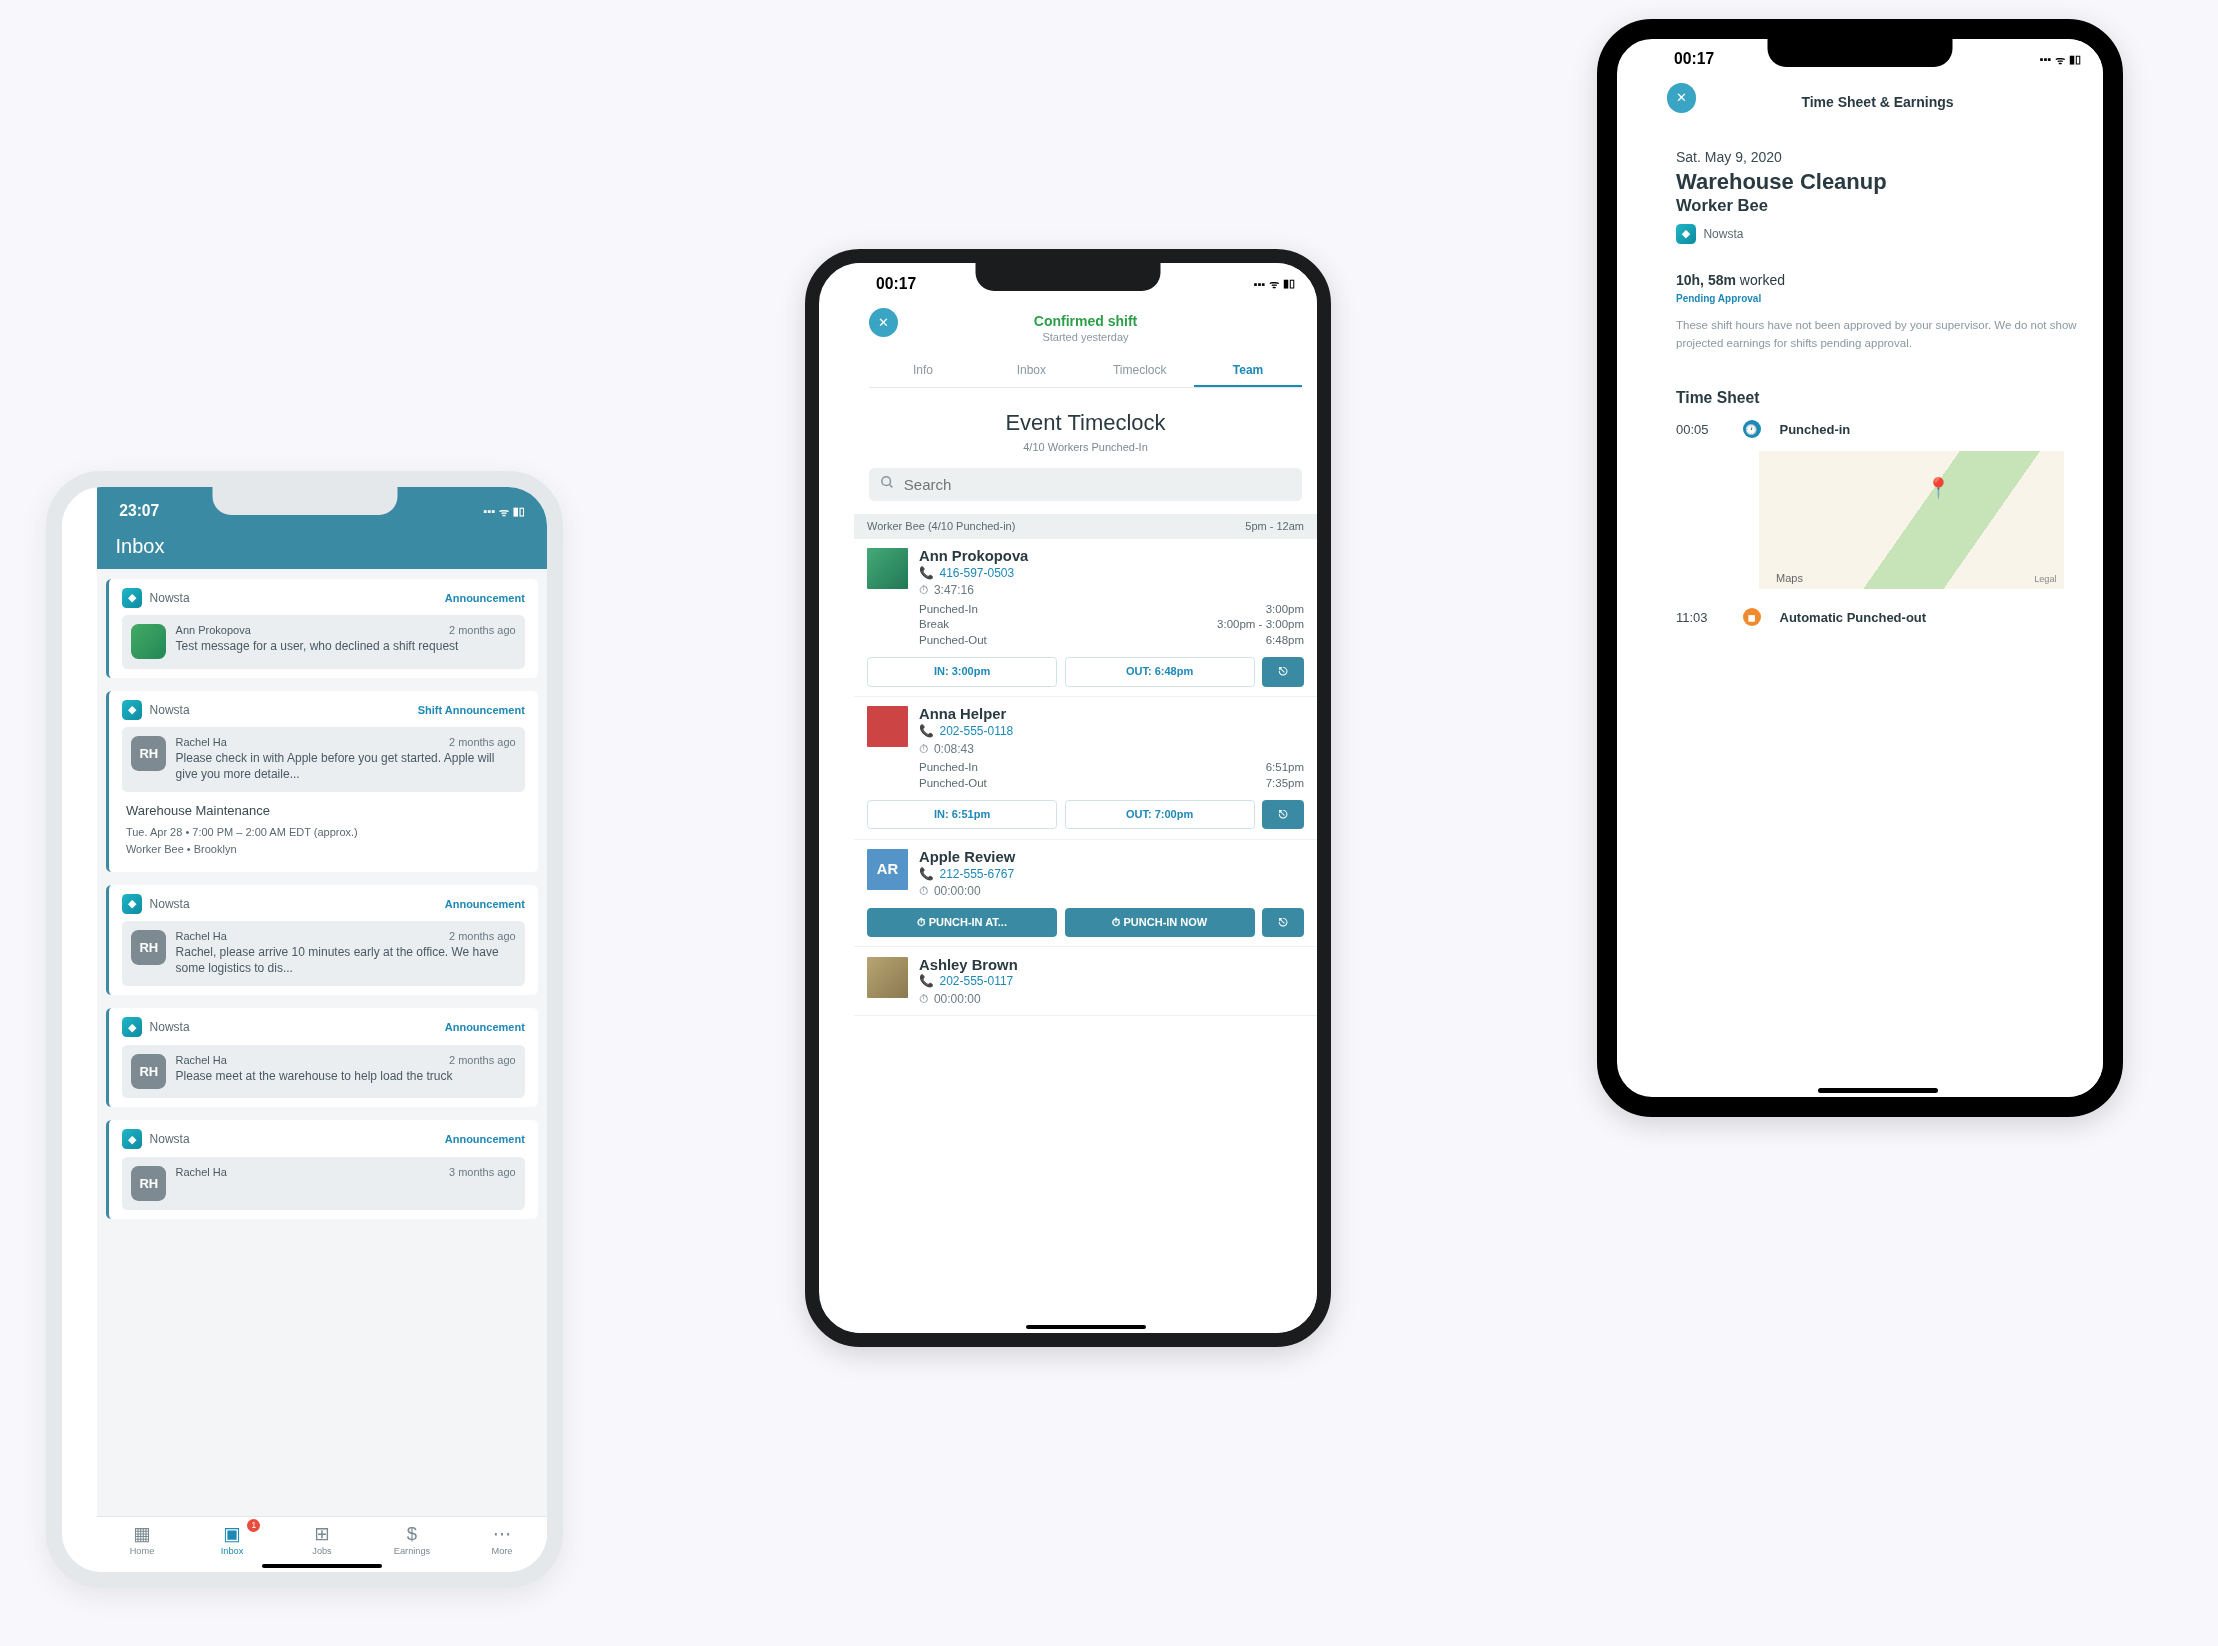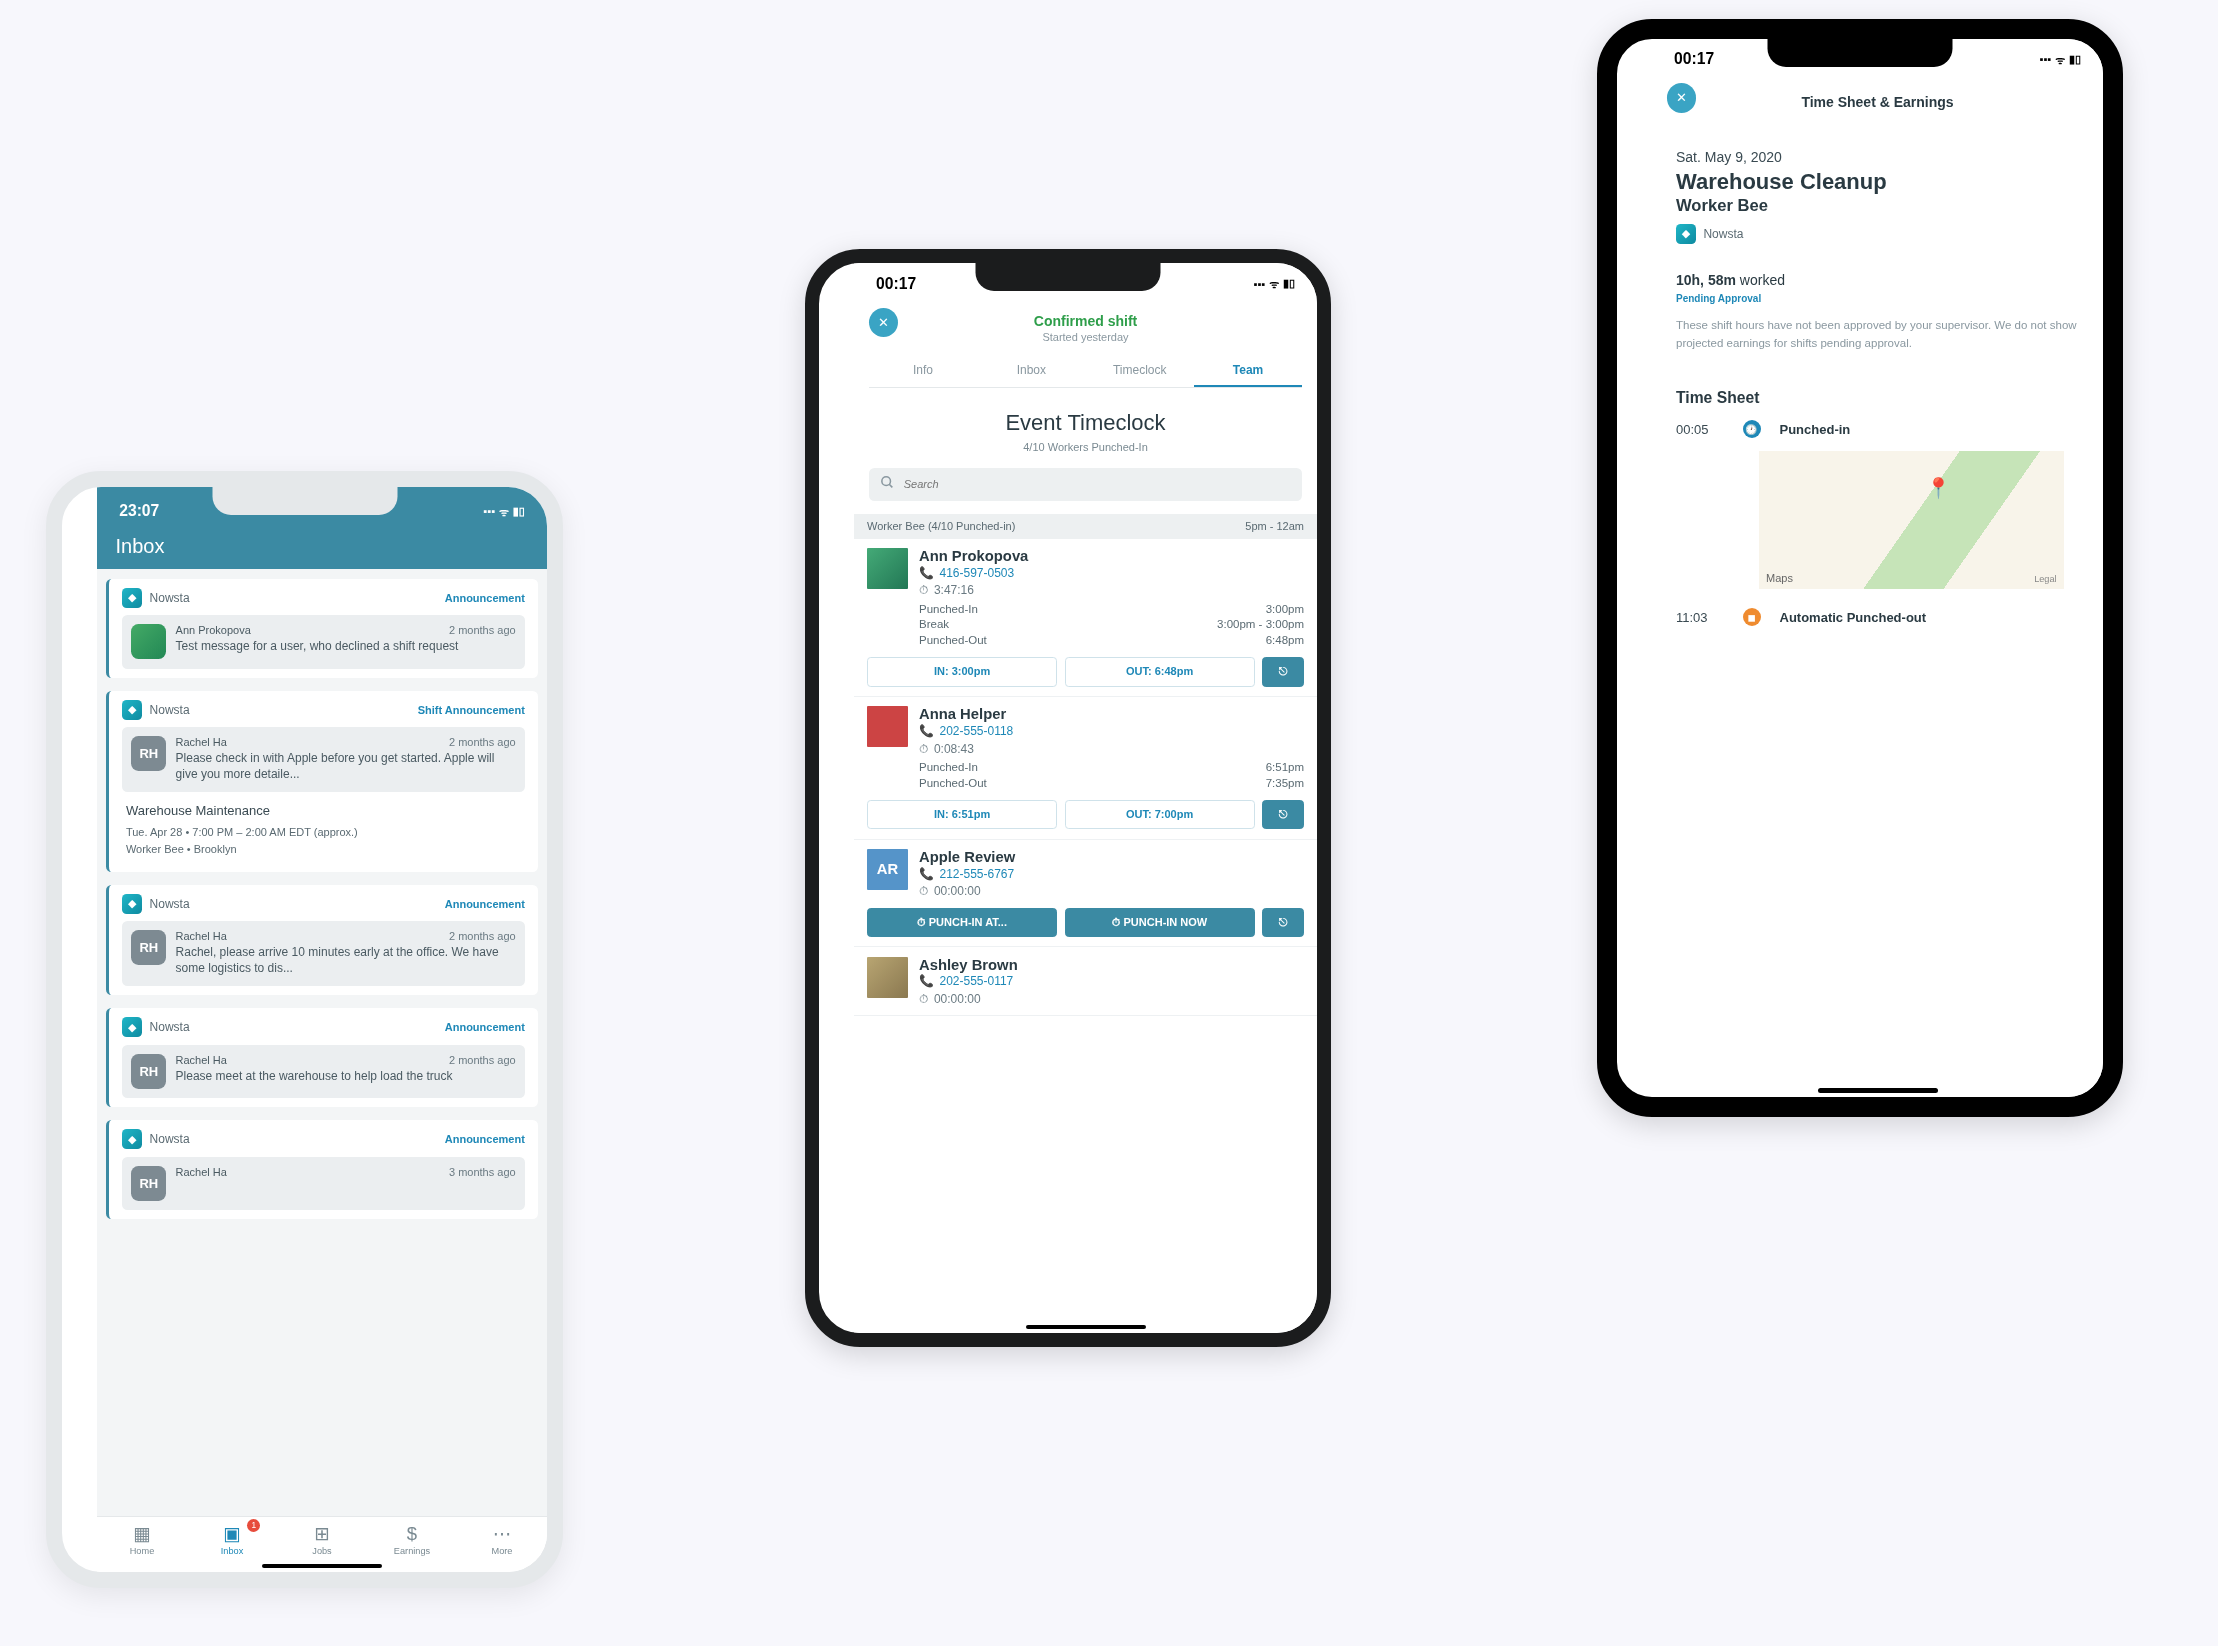--- a/index.html
+++ b/index.html
@@ -79,21 +79,21 @@
 .close-btn { position: absolute; left: 14.8px; top: 3.7px; width: 29.5px; height: 29.5px; border-radius: 50%; background: #3aa4c4; color: #fff; display: flex; align-items: center; justify-content: center; font-size: 13px; cursor:pointer;}
 .tc-title { color: #2e9e4a; font-size: 14px; font-weight: 600;}
 .tc-sub { color: #8a98a0; font-size: 11px; margin-top: 1.8px;}
 .tc-tabs { display: flex; margin-top: 13px; border-bottom: 0.9px solid #e4e8ea;}
 .tc-tab { flex: 1; text-align: center; font-size: 12px; color: #8a98a0; padding: 7.4px 0; cursor:pointer;}
 .tc-tab.active { color: #1e88b7; border-bottom: 2.8px solid #1e88b7; font-weight: 600;}
 .tc-body { flex: 1; overflow: hidden; display:flex; flex-direction:column;}
 .tc-heading { text-align: center; padding: 22px 0 5.5px; font-size: 22px; font-weight: 400; color: #2a3a42;}
 .tc-count { text-align: center; font-size: 11px; color: #7a8a92; margin-bottom: 14.8px;}
 .search-box { margin: 0 14.8px 13px; background: #edf0f1; border-radius: 5.5px; padding: 7.4px 11px; display: flex; align-items: center; gap: 9.2px; color: #8a98a0;}
-.search-box input { border: none; background: transparent; flex: 1; font-size: 11px; outline: none; font-style: italic;}
+.search-box input { border: none; background: transparent; flex: 1; font-size: 15px; outline: none;}
 .section-head { background: #edf0f1; padding: 6.5px 13px; display: flex; justify-content: space-between; font-size: 11px; color: #5a6a72;}
 .worker-list { flex: 1; overflow: hidden;}
 .worker { padding: 9.2px 13px; border-bottom: 0.9px solid #eef1f3;}
 .w-top { display: flex; gap: 11px;}
 .w-avatar { width: 41px; height: 41px; border-radius: 1px; flex-shrink: 0; background: #ccc; display:flex; align-items:center; justify-content:center; color:#fff; font-weight:700;}
 .w-avatar.green{ background: linear-gradient(135deg,#4a7,#275);}
 .w-avatar.red{ background: #c44;}
 .w-avatar.blue{ background: #5594c9;}
 .w-avatar.photo2{ background: linear-gradient(135deg,#b8a572,#8a7850);}
 .w-info { flex: 1;}
@@ -118,21 +118,21 @@
 .ts-note { font-size: 11.5px; color: #8a98a0; margin-top: 13px; line-height: 1.5;}
 .ts-section { font-size: 15.7px; font-weight: 700; color: #2a3a42; margin-top: 37px; margin-bottom: 13px;}
 .ts-row { display: flex; align-items: center; gap: 18.5px; margin-bottom: 13px;}
 .ts-time { font-size: 13px; color: #3a4a52; width: 48px;}
 .ts-dot { width: 18.5px; height: 18.5px; border-radius: 50%; background: #1e88b7; color:#fff; display:flex; align-items:center; justify-content:center; font-size:10px; flex-shrink:0;}
 .ts-dot.orange { background: #ef8b2f;}
 .ts-label { font-size: 13px; color: #2a3a42; font-weight: 600;}
 .map-box { margin-left: 83px; width: 305px; height: 138px; border-radius: 0.9px; background: #f5f1e8; position: relative; margin-bottom: 18.5px; overflow:hidden;}
 .map-bg { position:absolute; inset:0; background: linear-gradient(125deg, #f8f4ea 0%, #f8f4ea 50%, #c6e4b8 50%, #c6e4b8 70%, #f8f4ea 70%);}
 .map-pin { position: absolute; left: 55%; top: 18%; color: #e74c3c; font-size: 20px;}
-.map-label { position: absolute; left: 7px; bottom: 5.5px; font-size: 11px; color: #666; font-weight:500;}
+.map-label { position: absolute; left: 17px; bottom: 5.5px; font-size: 11px; color: #666; font-weight:500;}
 .map-legal { position: absolute; right: 7.4px; bottom: 5.5px; font-size: 9.2px; color: #888;}
 .icon-svg{ width:1em; height:1em; display:inline-block;}
 </style>
 </head>
 <body>
 
 <div class="phone phone-1">
   <div class="notch"></div>
   <div class="screen">
     <div class="inbox-header">

